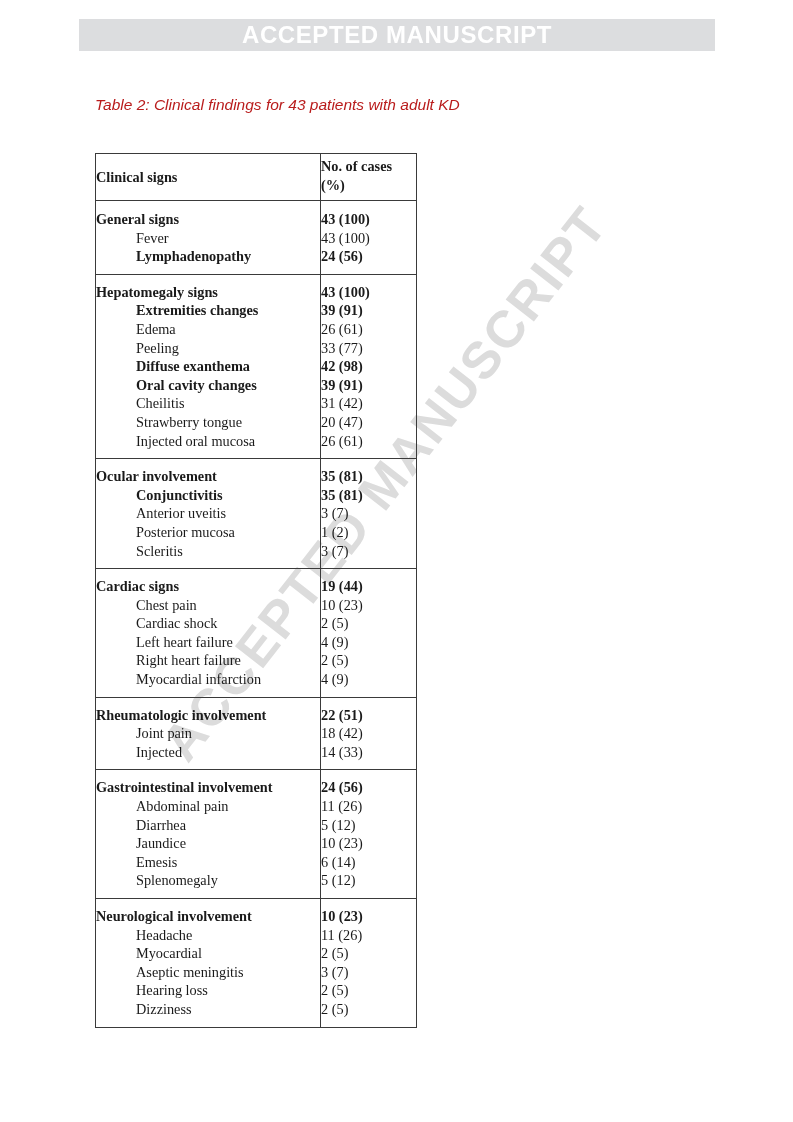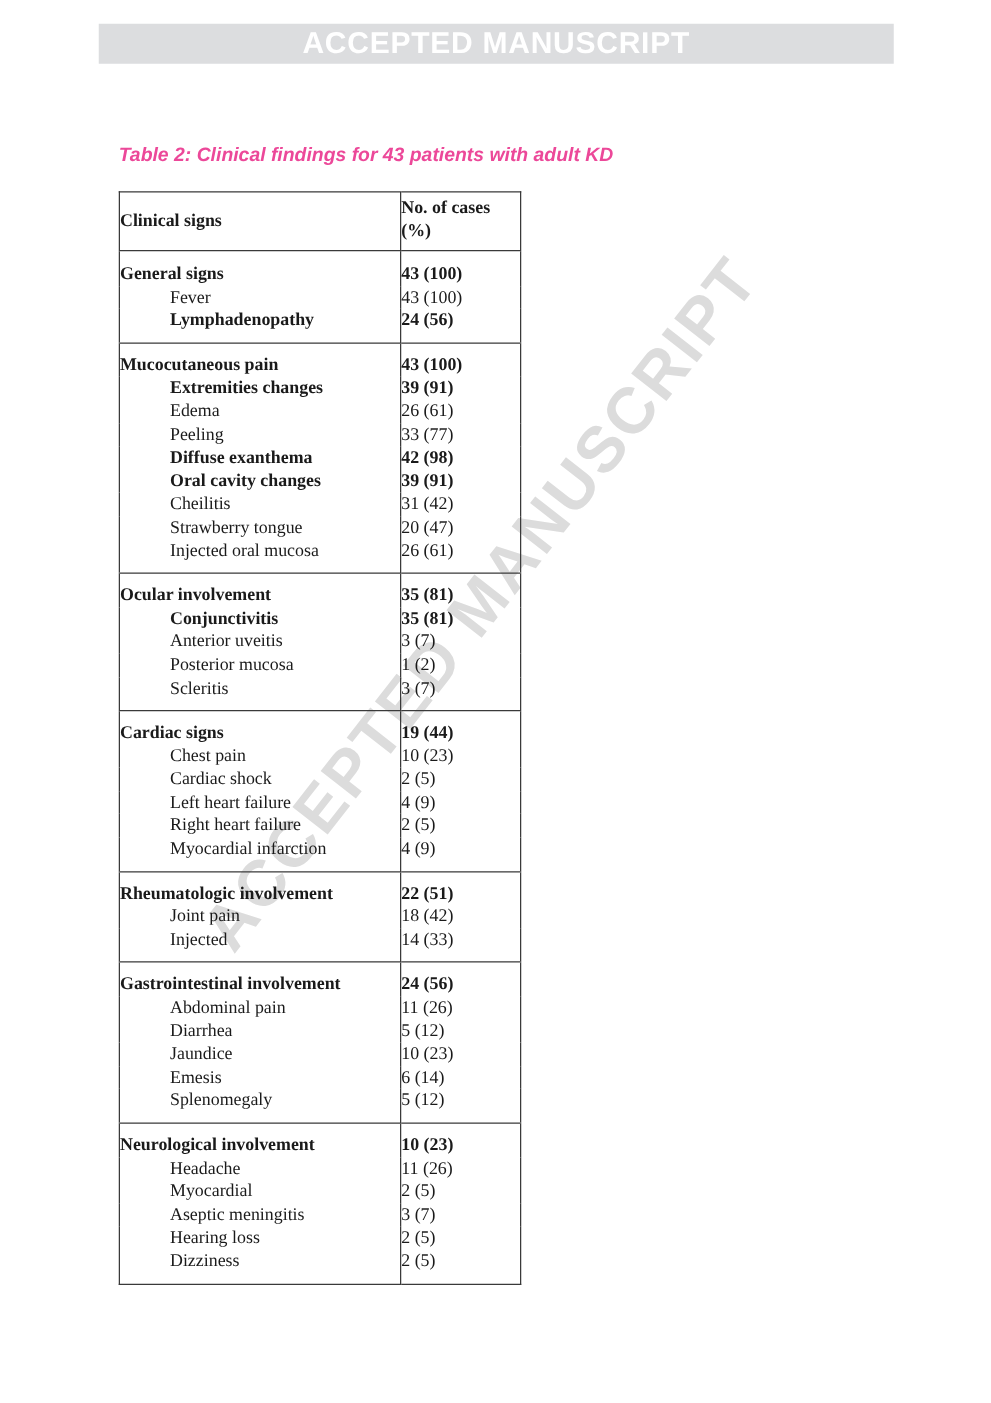--- a/index.html
+++ b/index.html
@@ -52,26 +52,26 @@
     color: #dcdcdc;
     white-space: nowrap;
     pointer-events: none;
     z-index: 0;
   }
 
   
   .caption {
     position: absolute;
     left: 95px;
-    top: 116px;
+    top: 96px;
     font-family: "Liberation Sans", "DejaVu Sans", sans-serif;
-    font-weight: bold;
+    font-weight: normal;
     font-style: italic;
     font-size: 15.5px;
-    color: #ec4899;
+    color: #b91c1c;
     white-space: nowrap;
   }
 
   
   .table-wrap {
     position: absolute;
     left: 95px;
     top: 153px;
     width: 321px;
     z-index: 1;
@@ -162,21 +162,21 @@
         </tr>
         <tr>
           <td class="sign"><span class="lbl-reg indent">Fever</span></td>
           <td class="val"><span class="lbl-reg">43 (100)</span></td>
         </tr>
         <tr class="group-end">
           <td class="sign"><span class="lbl-bold indent">Lymphadenopathy</span></td>
           <td class="val"><span class="lbl-bold">24 (56)</span></td>
         </tr>
         <tr class="group-start">
-          <td class="sign"><span class="lbl-bold">Mucocutaneous pain</span></td>
+          <td class="sign"><span class="lbl-bold">Hepatomegaly signs</span></td>
           <td class="val"><span class="lbl-bold">43 (100)</span></td>
         </tr>
         <tr>
           <td class="sign"><span class="lbl-bold indent">Extremities changes</span></td>
           <td class="val"><span class="lbl-bold">39 (91)</span></td>
         </tr>
         <tr>
           <td class="sign"><span class="lbl-reg indent">Edema</span></td>
           <td class="val"><span class="lbl-reg">26 (61)</span></td>
         </tr>

